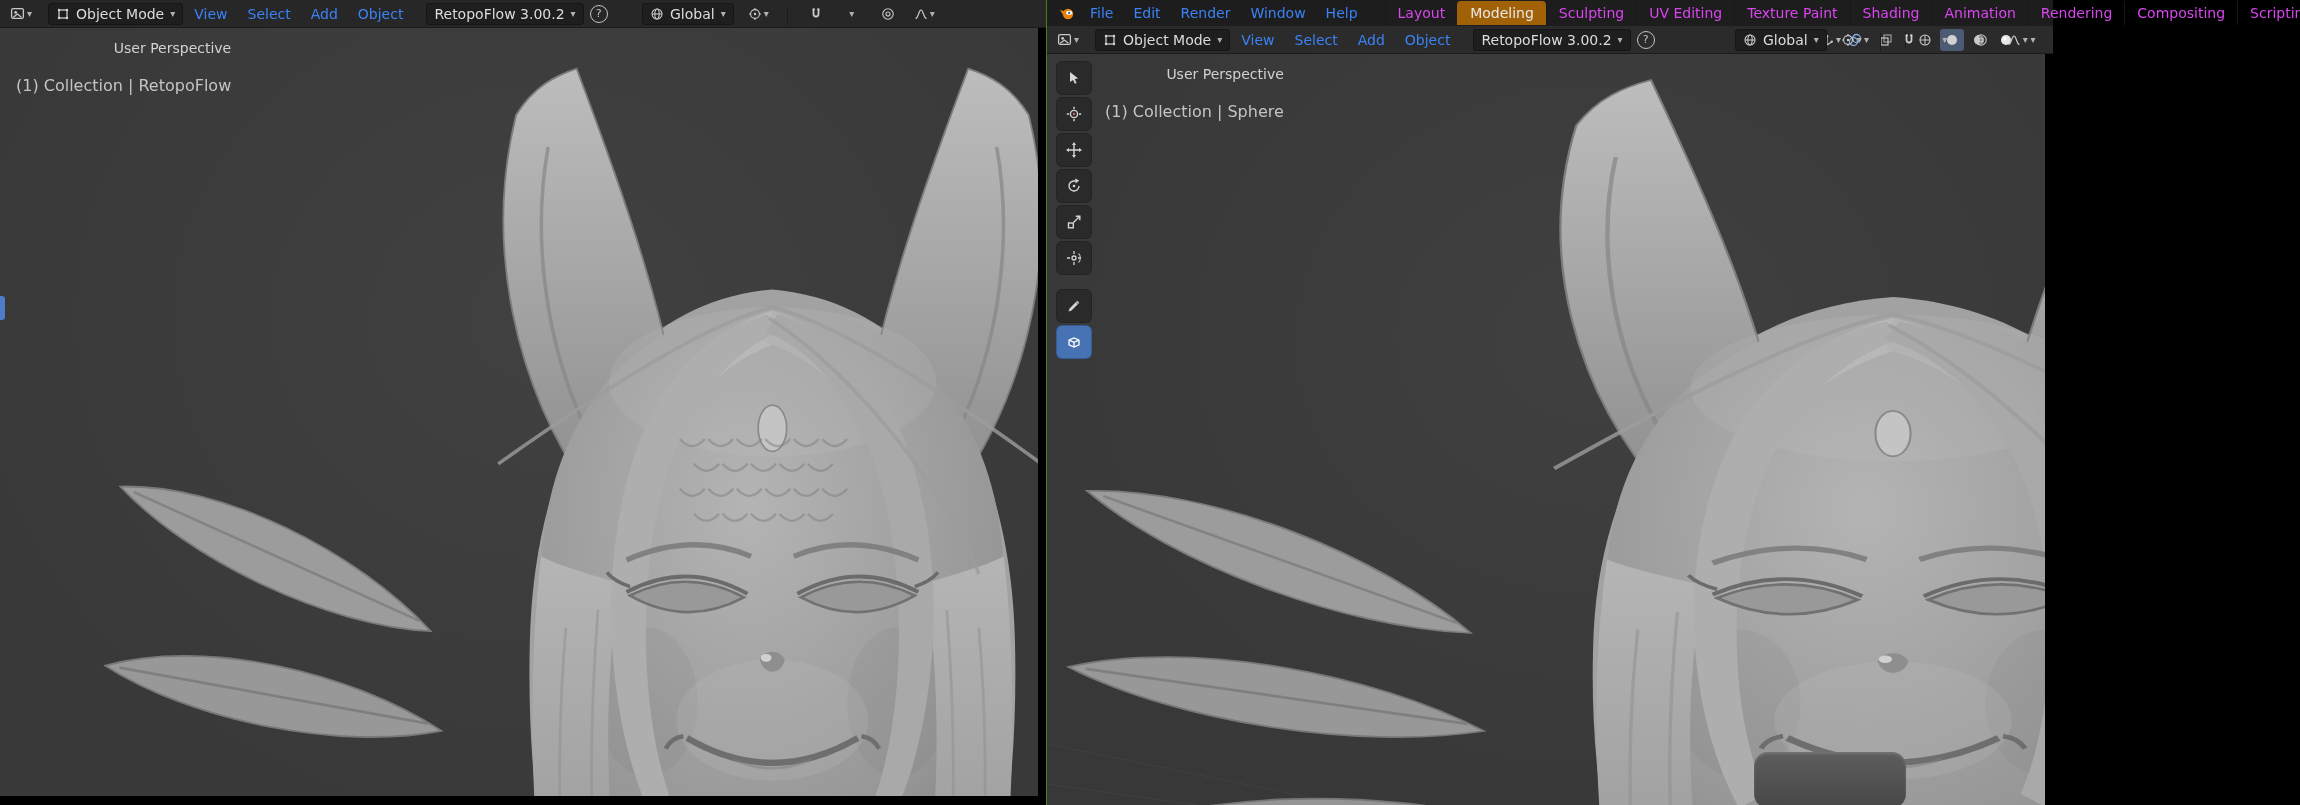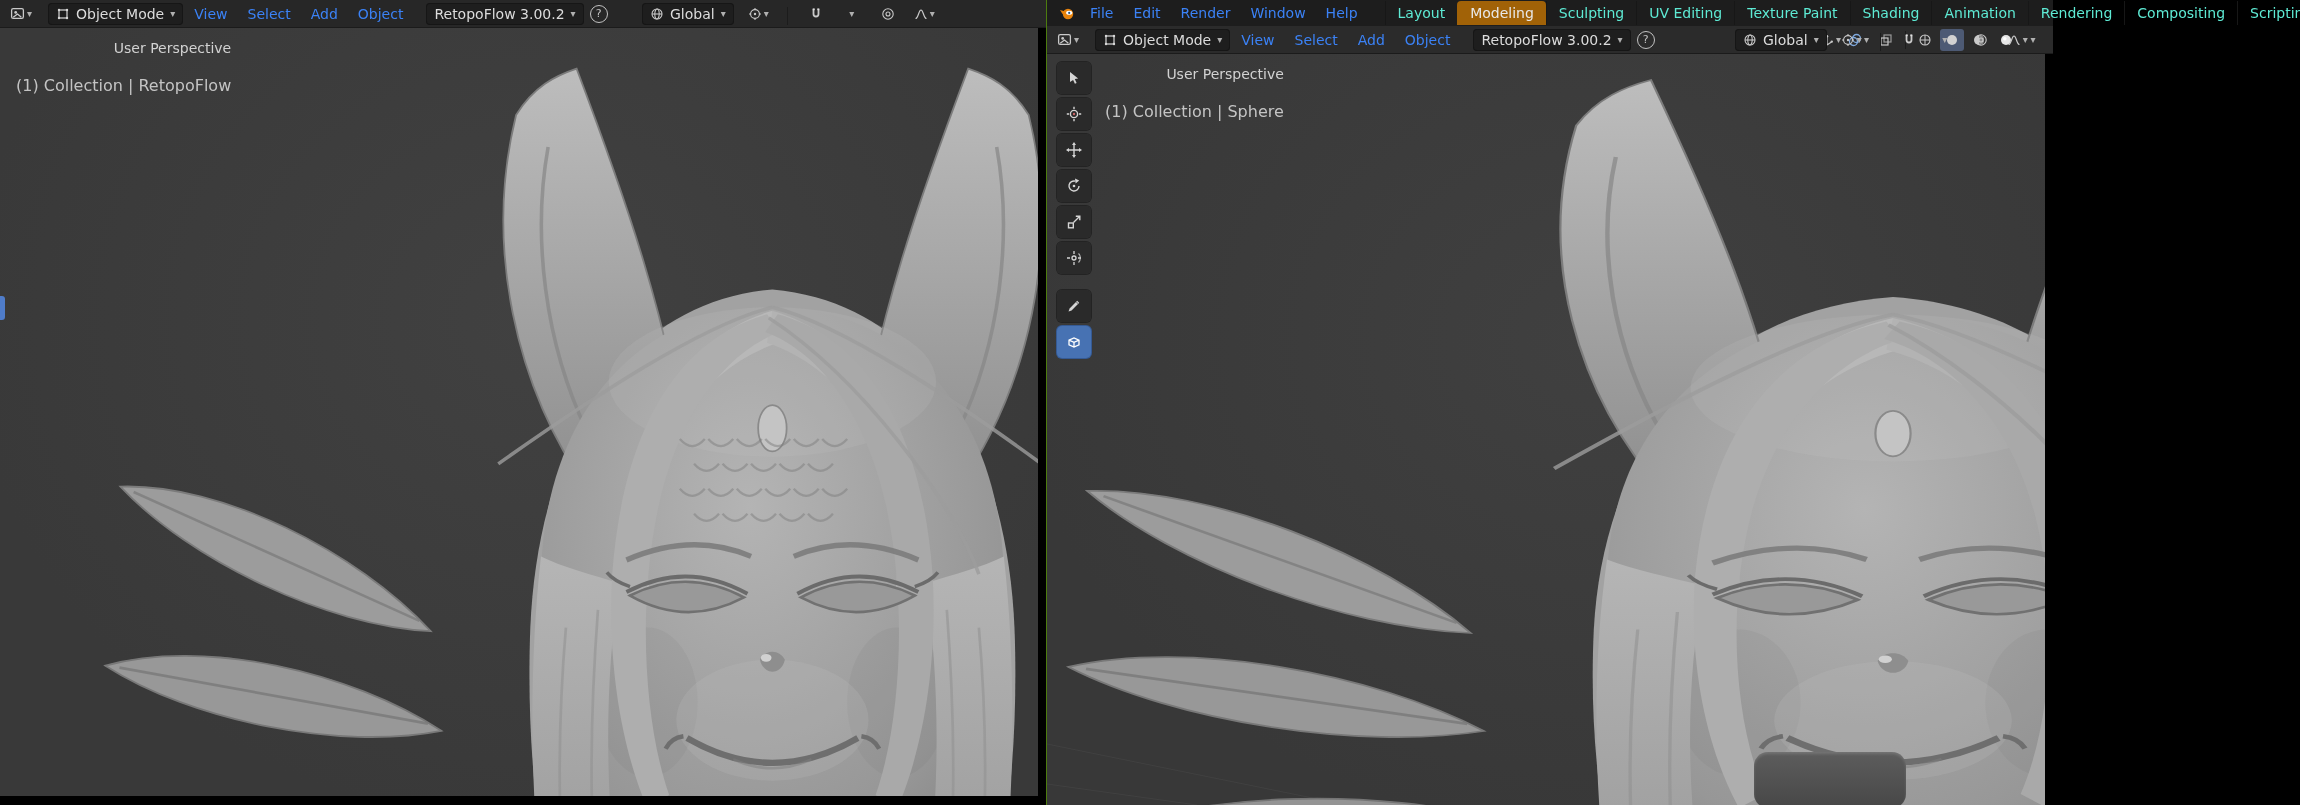--- a/index.html
+++ b/index.html
@@ -11,21 +11,21 @@
   .left-pane{position:absolute;left:0;top:0;width:1046px;height:805px;}
   .right-pane{position:absolute;left:1046px;top:0;width:1007px;height:805px;border-left:1px solid #4d7c0f;}
   
   .topbar{position:absolute;left:0;top:0;right:0;height:26px;background:#1d1d1d;
           display:flex;align-items:center;padding:0 8px;gap:2px;z-index:10;}
   .vp-header{display:flex;align-items:center;gap:2px;padding:0 8px;position:absolute;left:0;right:0;z-index:9;
              border-bottom:1px solid #1b1b1b;}
   .left-pane .vp-header{top:0;height:28px;background:#272727;}
   .right-pane .vp-header{top:26px;height:28px;background:#2b2b2b;}
   .menu-item{padding:3px 9px;font-size:14px;color:#3b82f6;border-radius:4px;cursor:default;}
-  .tab{padding:4px 12px;font-size:14px;color:#5eead4;border-left:1px solid #171717;cursor:default;}
+  .tab{padding:4px 12px;font-size:14px;color:#d946ef;border-left:1px solid #171717;cursor:default;}
   .tab.active{background:#a16207;color:#e8e8e8;border-radius:4px 4px 0 0;border-left-color:transparent;}
   .tabs{display:flex;align-items:center;margin-left:16px;}
   .drop-btn{display:inline-flex;align-items:center;gap:6px;background:#1e1e1e;border-radius:4px;
             padding:2px 8px;height:22px;font-size:14px;color:#dcdcdc;box-shadow:inset 0 0 0 1px #161616;margin-left:12px;}
   .chev{font-size:10px;color:#b0b0b0;line-height:1;}
   .icon-btn{min-width:24px;height:22px;display:inline-flex;align-items:center;justify-content:center;
             border-radius:3px;gap:2px;padding:0 2px;}
   .icon-btn.active-shade{background:#4d5a74;}
   .help-btn{width:18px;height:18px;border:1.4px solid #c2c2c2;border-radius:50%;display:inline-flex;
             align-items:center;justify-content:center;font-size:11px;color:#c2c2c2;margin-left:4px;}

